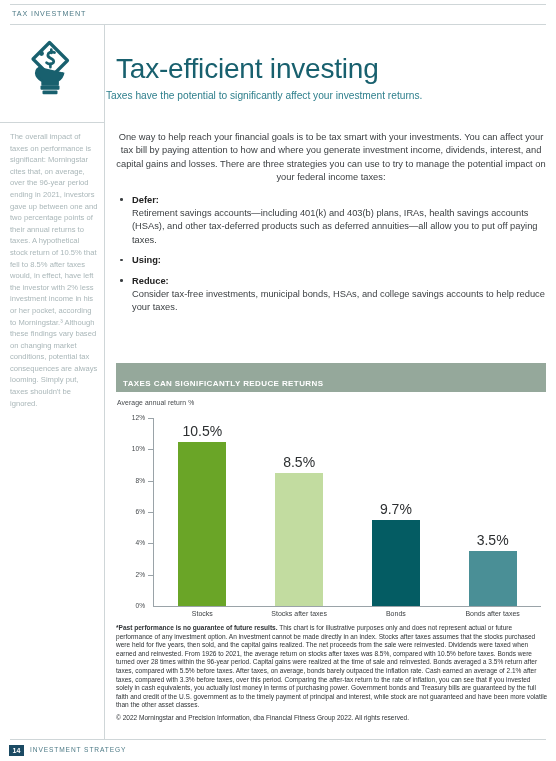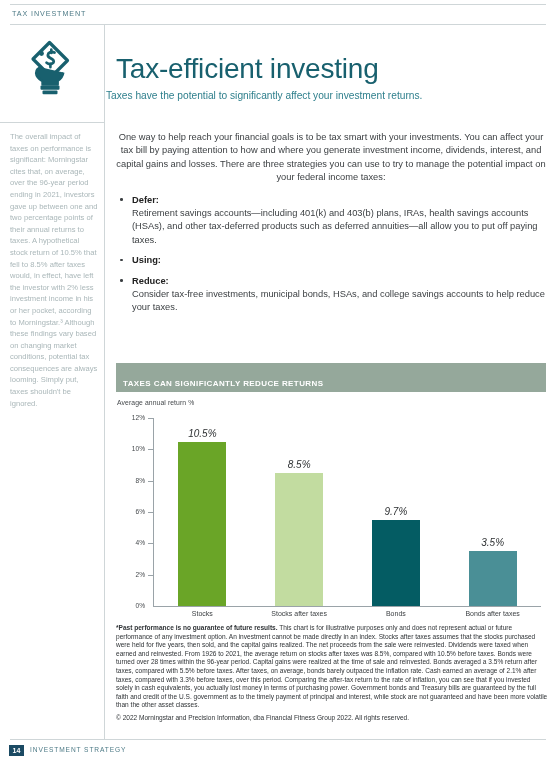--- a/index.html
+++ b/index.html
@@ -84,21 +84,21 @@
   .bars { position:absolute; left:38px; top:8px; width:387px; height:188px; }
   .bar-slot {
     position:absolute; bottom:0; width:96.75px; height:188px;
   }
   .bar {
     position:absolute; bottom:0; left:50%; transform:translateX(-50%);
     width:48px;
   }
   .bar-label {
     position:absolute; left:50%; transform:translateX(-50%);
-    font-size:10px; color:#2c2f31; white-space:nowrap;font-style:italic;
+    font-size:14px; color:#2c2f31; white-space:nowrap;
   }
   .xlabel {
     position:absolute; top:200px; text-align:center; width:96.75px;
     font-size:7px; color:#3b3f42;
   }
 
   
   .footnote {
     position:absolute; left:116px; top:624px; width:432px;
     font-size:6.55px; line-height:8.6px; color:#2f3336;

